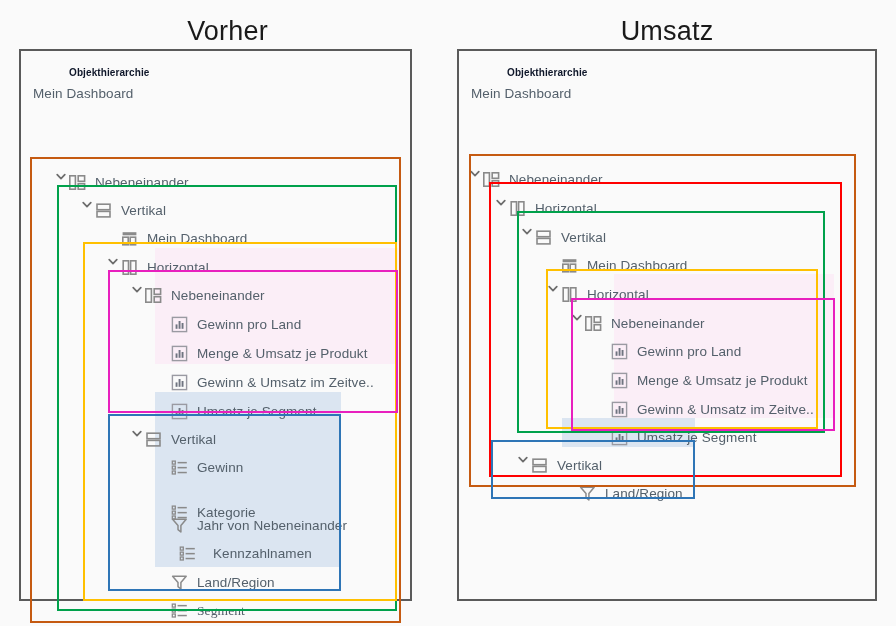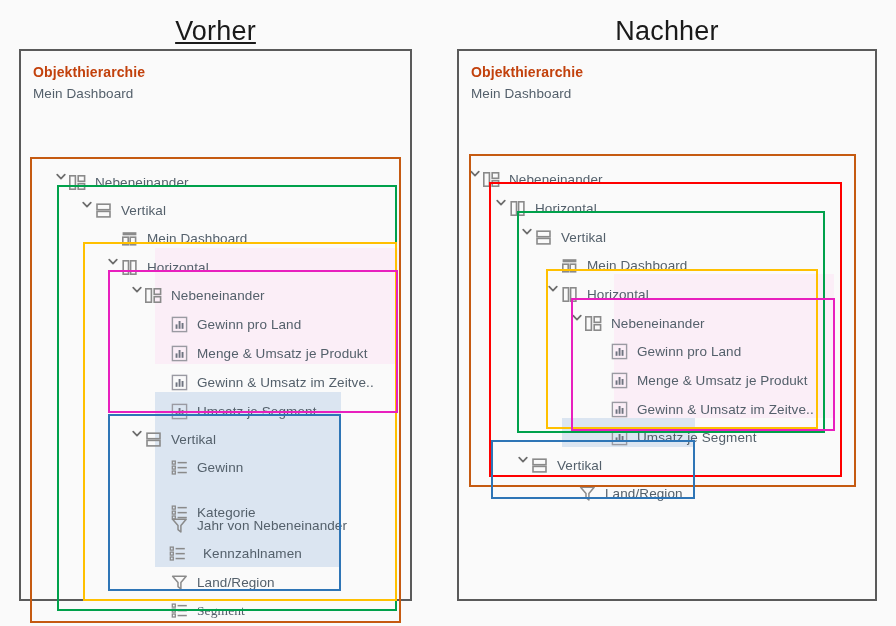--- a/index.html
+++ b/index.html
@@ -26,44 +26,45 @@
     position: absolute;
     text-align: center;
     font-size: 27px;
     color: #1a1a1a;
     font-weight: 400;
     letter-spacing: .2px;
     top: 14px;
     line-height: 34px;
     white-space: nowrap;
   }
-  #title-vorher  { left: 19px;  width: 393px; text-decoration: underline; }
+  #title-vorher  { left: 31px;  width: 393px; }
   #title-nachher { left: 457px; width: 420px; }
 
   .panel {
     position: absolute;
     background: #fafafa;
     border: 2px solid #5a5a5a;
     box-sizing: border-box;
   }
   #panel-vorher  { left: 19px;  top: 49px; width: 393px; height: 552px; }
   #panel-nachher { left: 457px; top: 49px; width: 420px; height: 552px; }
 
   .panel-head {
     position: absolute;
     left: 12px;
     top: 12px;
     right: 8px;
   }
   .panel-head .h-title {
-    font-size: 14px;
+    font-size: 10px;
     font-weight: bold;
-    color: #c2410c;
+    color: #0f172a;
     line-height: 19px;
     letter-spacing: .1px;
+    margin-left: 36px;
   }
   .panel-head .h-sub {
     font-size: 13.5px;
     font-weight: 400;
     color: #54606b;
     line-height: 19px;
     margin-top: 2px;
     letter-spacing: .1px;
   }
   .row {
@@ -339,21 +340,21 @@
       <div class="row" style="left:134px; top:454px;">
         <span class="caret"></span>
         <span class="ico">
             <svg width="17" height="17" viewBox="0 0 17 17">
               <use href="#g-filter"></use>
             </svg>
           </span>
         <span class="lbl">Jahr von Nebeneinander</span>
       </div>
 
-      <div class="row" style="left:124px; top:482px;gap:8px;">
+      <div class="row" style="left:134px; top:482px;gap:8px;">
         <span class="caret"></span>
         <span class="ico">
             <svg width="17" height="17" viewBox="0 0 17 17">
               <use href="#g-legend"></use>
             </svg>
           </span>
         <span class="lbl">Kennzahlnamen</span>
       </div>
 
       <div class="row" style="left:134px; top:511px;">
@@ -377,21 +378,21 @@
       </div>
     </div>
 
     <div class="box b-orange" style="left:9px;   top:106px; width:371px; height:466px;"></div>
     <div class="box b-green" style="left:36px;  top:134px; width:340px; height:426px;"></div>
     <div class="box b-yellow" style="left:62px;  top:191px; width:314px; height:359px;"></div>
     <div class="box b-magenta" style="left:87px;  top:219px; width:290px; height:143px;"></div>
     <div class="box b-blue" style="left:87px;  top:363px; width:233px; height:177px;"></div>
   </div>
 
-  <div class="panel-title" id="title-nachher">Nachher</div>
+  <div class="panel-title" id="title-nachher">Umsatz</div>
 
   <div class="panel" id="panel-nachher">
 
     <div class="panel-head">
       <div class="h-title">Objekthierarchie</div>
       <div class="h-sub">Mein Dashboard</div>
     </div>
 
     <div class="fill fill-pink" style="left:155px; top:223px; width:220px; height:144px;"></div>
     <div class="fill fill-blue" style="left:103px; top:367px; width:133px; height:29px;"></div>

